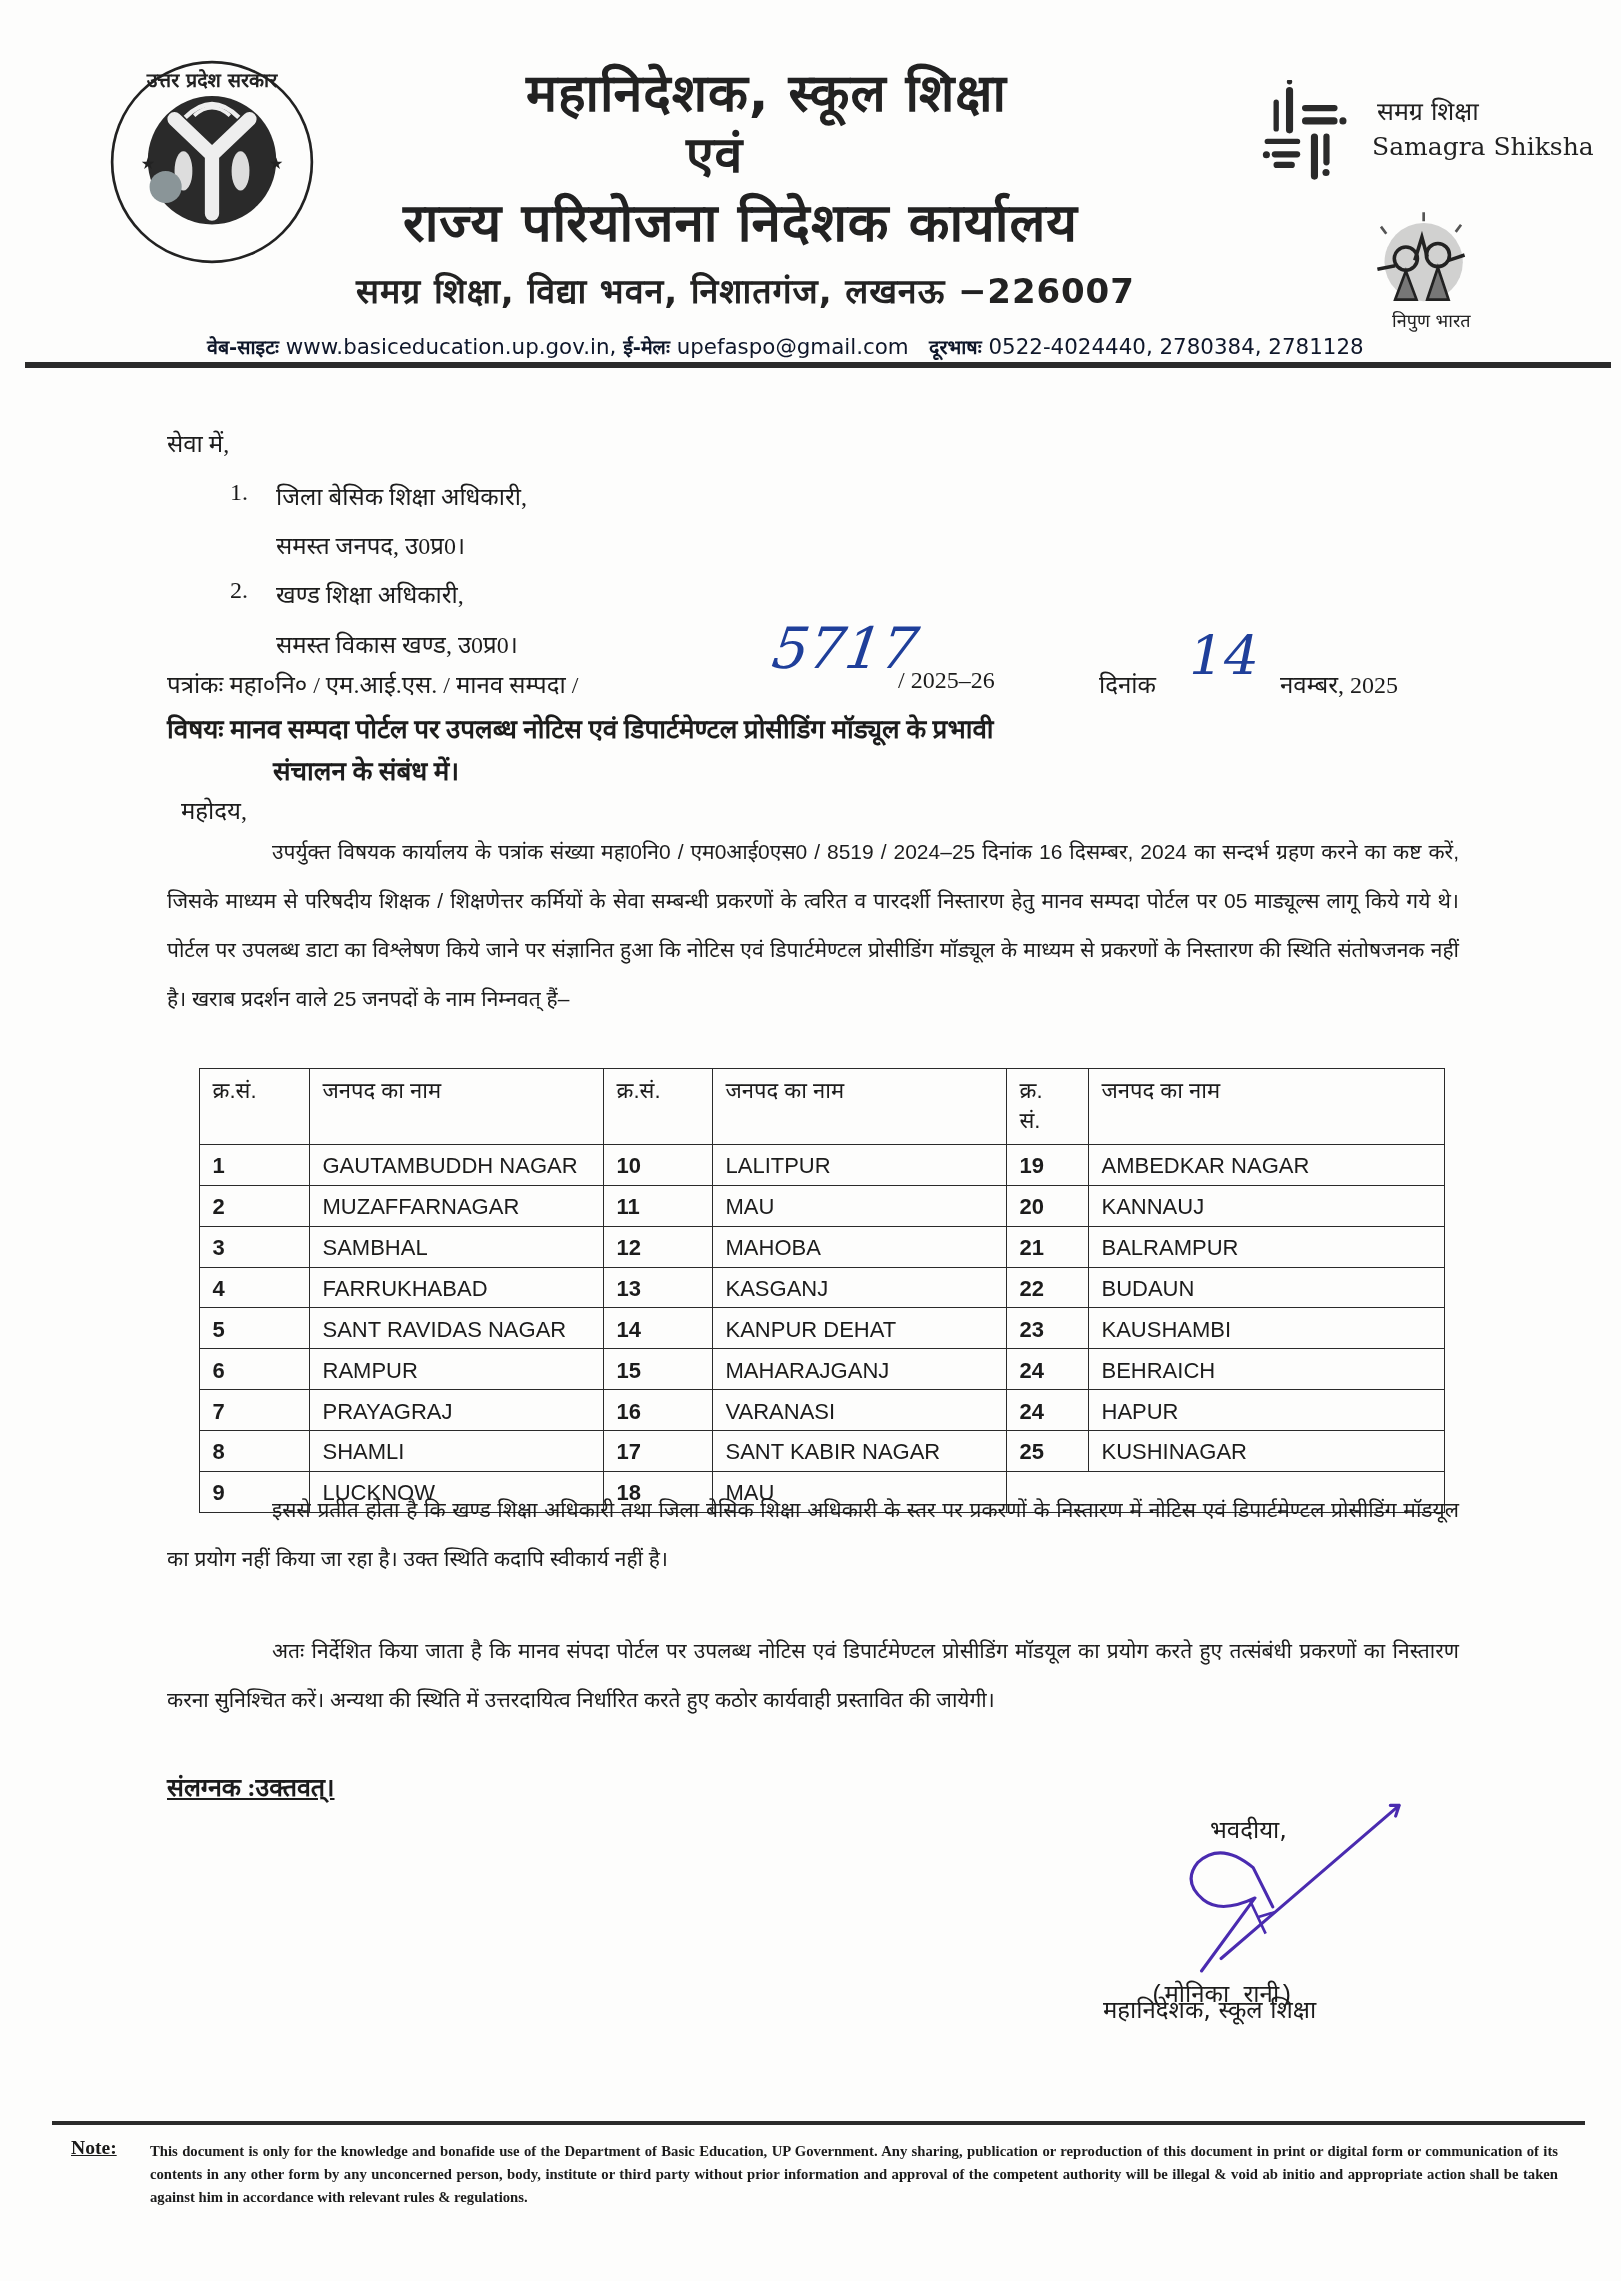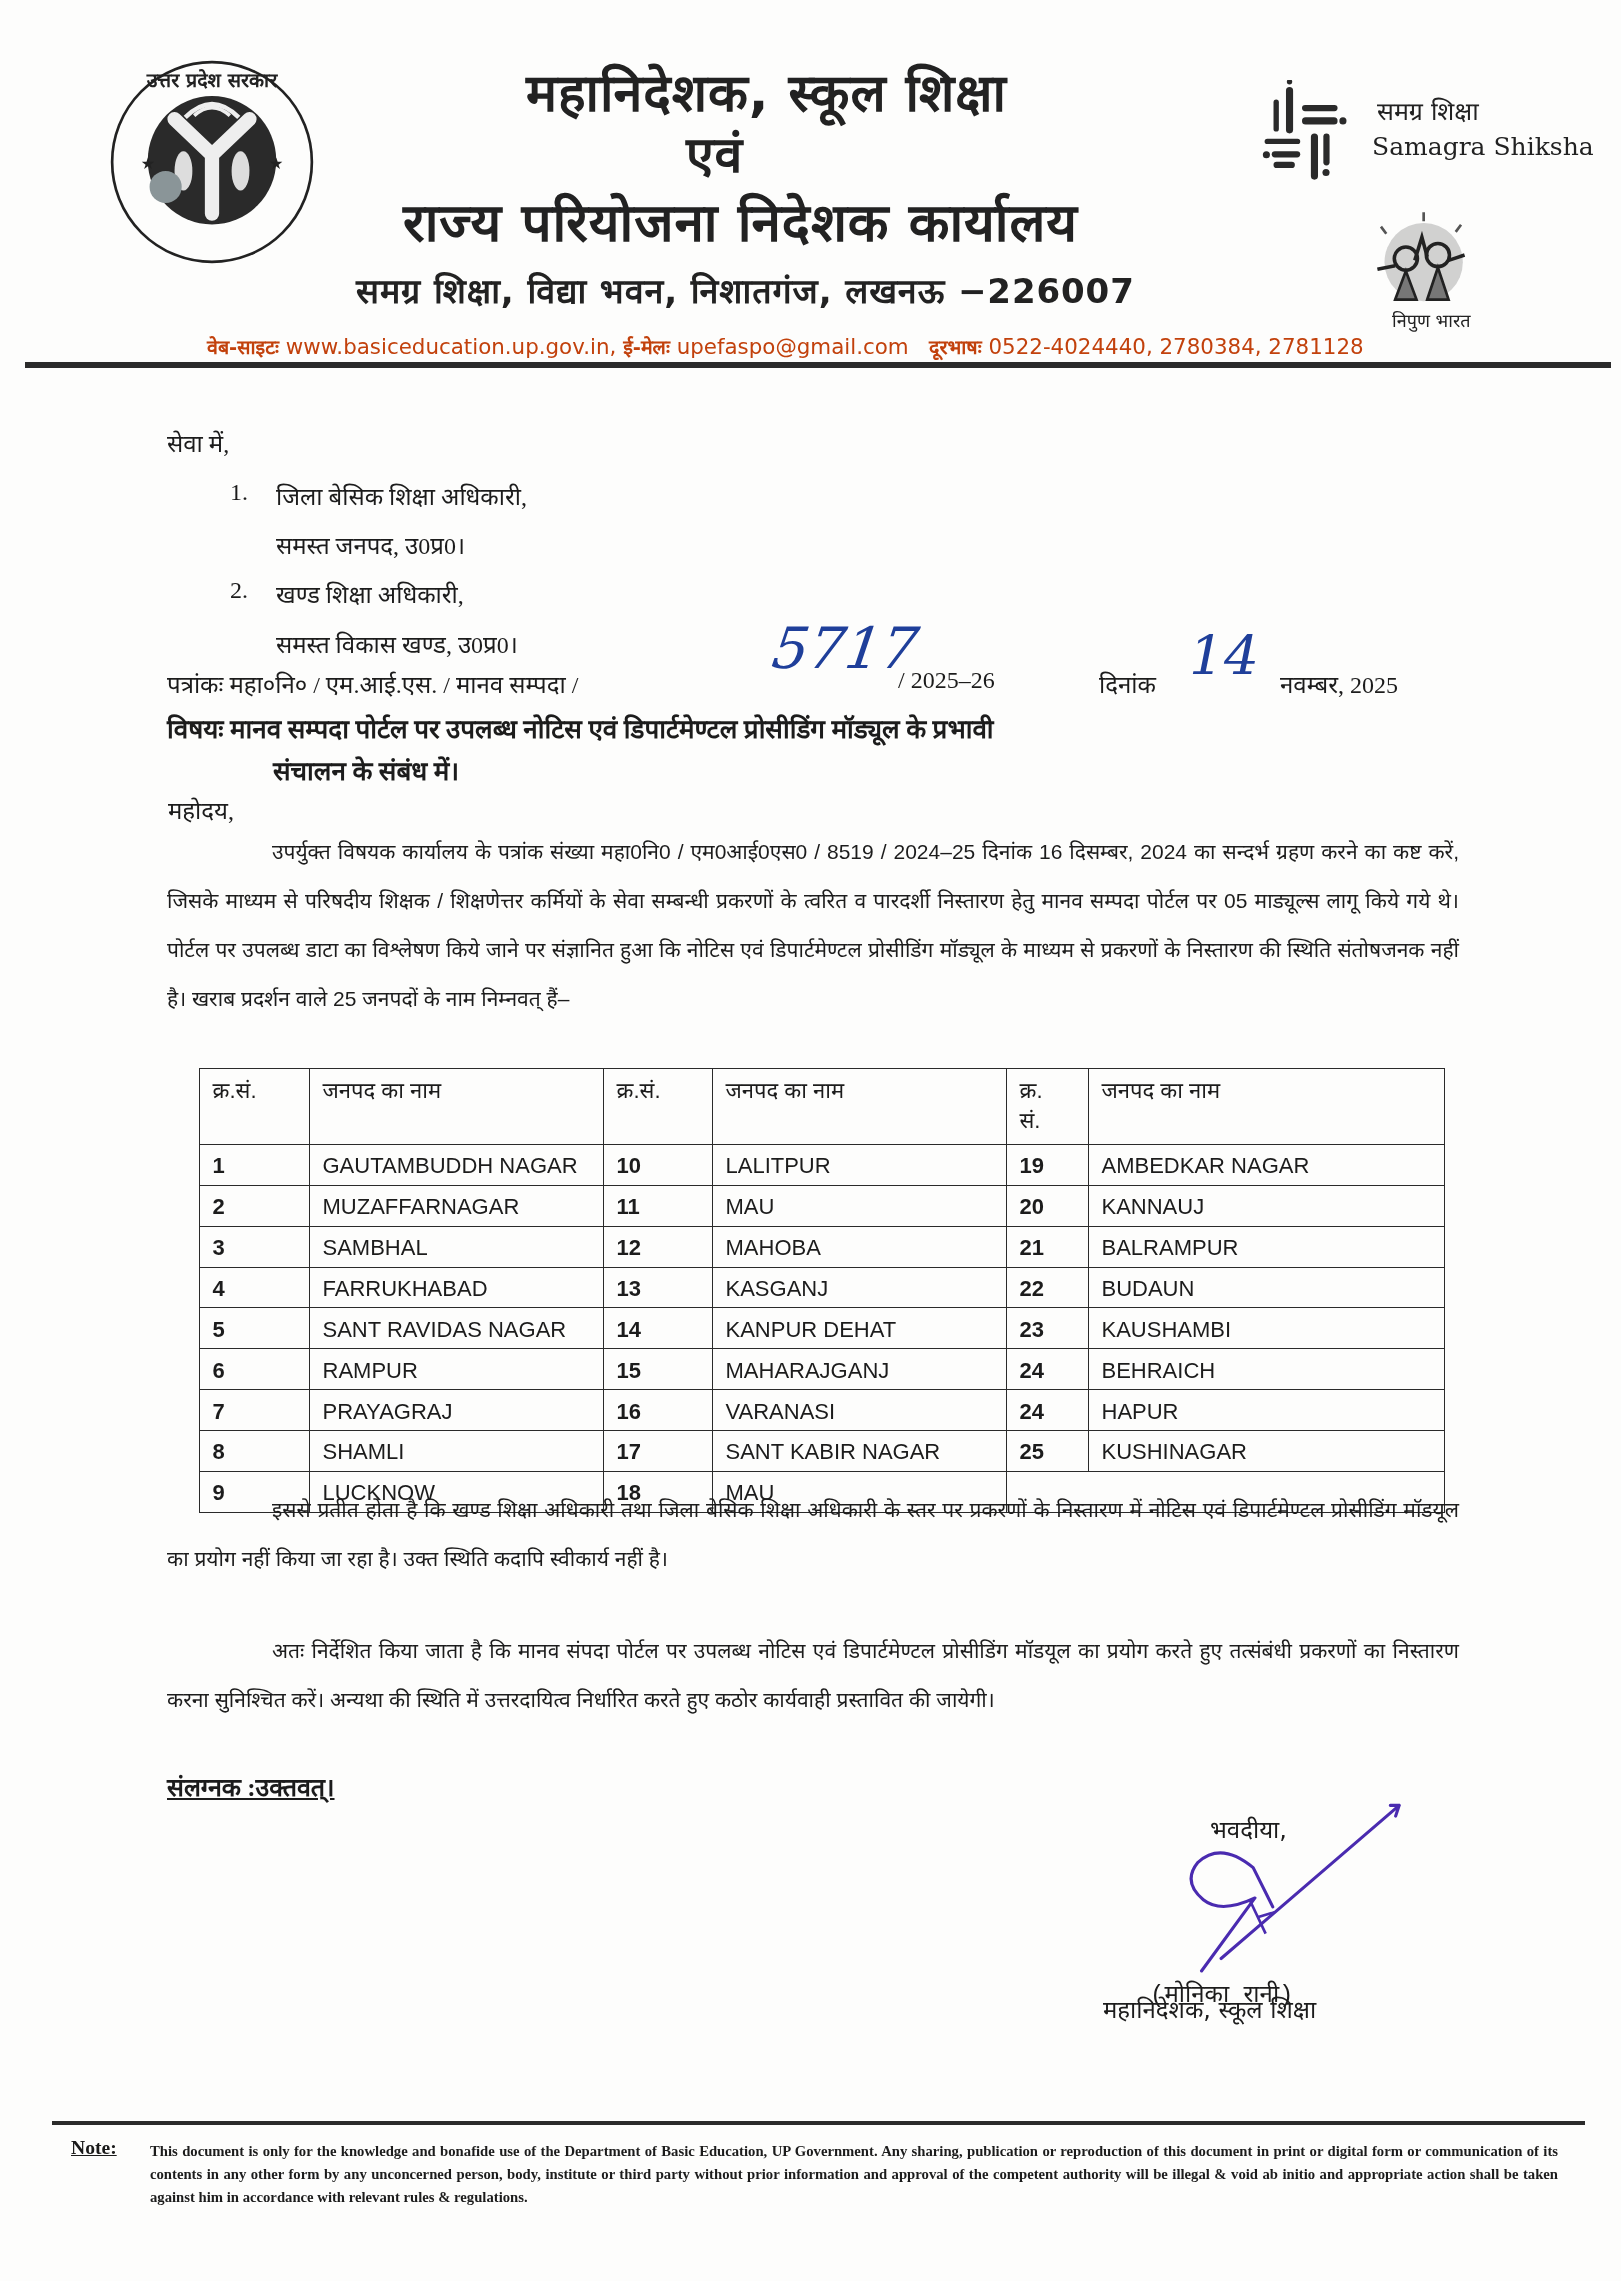--- a/index.html
+++ b/index.html
@@ -10,21 +10,21 @@
   }
   .abs { position:absolute; }
 
   
   #emblem { left:105px; top:55px; width:214px; height:214px; }
   .lh-title { font-weight:bold; color:#222; white-space:nowrap; letter-spacing:0.9px; }
   #lh-line1 { left:526px; top:55px; font-size:52px; }
   #lh-line2 { left:686px; top:119px; font-size:50px; }
   #lh-line3 { left:403px; top:184px; font-size:53px; }
   #lh-addr  { left:356px; top:267px; font-size:34px; }
-  #lh-contact { left:207px; top:333px; font-size:21.4px; white-space:nowrap; color:#c2410c; }
+  #lh-contact { left:207px; top:333px; font-size:21.4px; white-space:nowrap; color:#0f172a; }
   #lh-contact b { font-weight:bold; font-size:19.6px; }
   #lh-rule { left:25px; top:362px; width:1586px; height:6.2px; background:#2b2b2b; }
 
   #samagra-logo { left:1261px; top:80px; width:98px; height:105px; }
   #samagra-hi { left:1377px; top:93px; font-size:25px; color:#222; }
   #samagra-en { left:1372px; top:132px; font-size:25px; color:#222; font-family:"DejaVu Serif","Liberation Serif",serif; }
   #nipun-logo { left:1363px; top:207px; width:116px; height:105px; }
   #nipun-label { left:1392px; top:308px; font-size:18px; color:#222; }
 
   
@@ -40,21 +40,21 @@
 
   #ref-prefix { left:167px; top:667px; }
   #ref-num { left:773px; top:615px; font-size:57px; color:#1f3f9a; font-family:"DejaVu Serif",serif; font-style:italic; transform:skewX(-8deg); }
   #ref-year { left:898px; top:667px; }
   #date-label { left:1099px; top:667px; }
   #date-day { left:1189px; top:624px; font-size:55px; color:#1f3f9a; font-family:"DejaVu Serif",serif; font-style:italic; }
   #date-month { left:1280px; top:667px; }
 
   #subject-1 { left:167px; top:710px; font-weight:bold; font-size:26px; }
   #subject-2 { left:273px; top:752px; font-weight:bold; font-size:26px;text-align:center; }
-  #salutation { left:168px; top:793px;text-align:center; }
+  #salutation { left:181px; top:793px;text-align:center; }
 
   .para { left:167px; width:1292px; font-family:"Liberation Sans","DejaVu Sans",sans-serif; font-size:21px; line-height:49px; text-align:justify; text-align-last:left; color:#1c1c1c; }
   #para1 { top:827px; text-indent:105px; }
 
   
   #district-table { left:199px; top:1068px; width:1246px; border-collapse:collapse; font-family:"Liberation Sans","DejaVu Sans",sans-serif; }
   #district-table td, #district-table th {
     border:1.8px solid #2a2a2a; font-size:22px; text-align:left; vertical-align:top;
     padding:5.3px 10.7px 3.6px 12.5px; color:#1c1c1c; font-weight:normal;
   }

